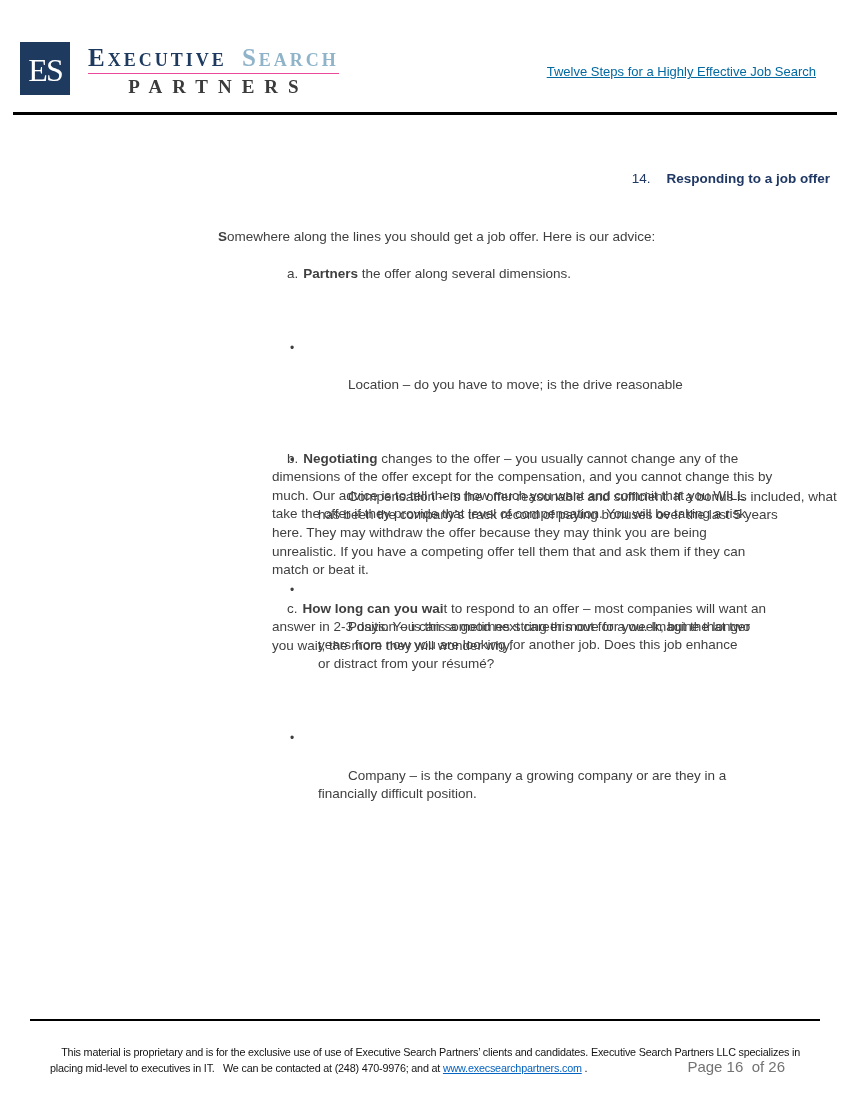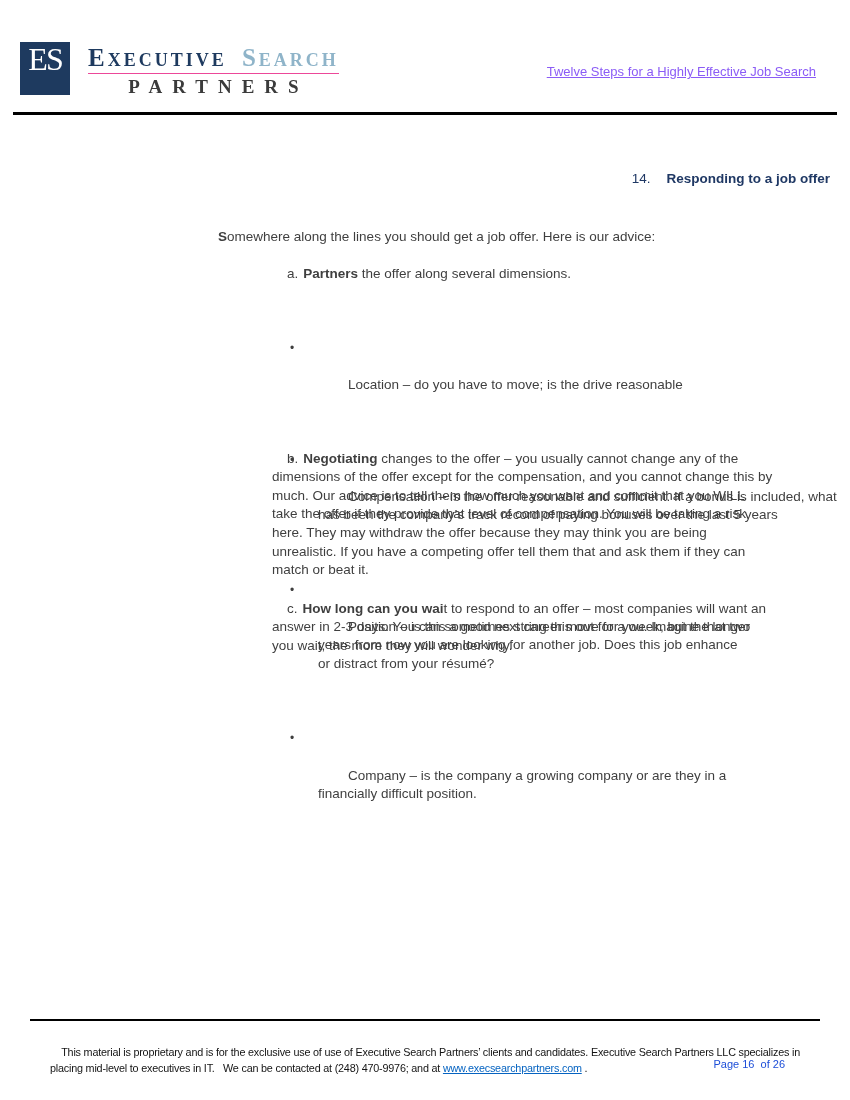--- a/index.html
+++ b/index.html
@@ -26,21 +26,21 @@
     width: 50px;
     height: 53px;
     background: #1e3a5f;
     color: #ffffff;
     font-family: "Liberation Serif", serif;
     font-size: 32px;
     letter-spacing: -2px;
     display: flex;
     align-items: flex-end;
     justify-content: center;
-    padding-bottom: 17px;
+    padding-bottom: 6px;
     text-align: right;
   }
   .wordmark { margin-left: 18px; padding-top: 3px; }
   .brand-line {
     font-family: "Liberation Serif", serif;
     font-variant: small-caps;
     font-weight: bold;
     font-size: 25px;
     line-height: 26px;
     letter-spacing: 3px;
@@ -58,21 +58,21 @@
     font-size: 19px;
     letter-spacing: 10px;
     color: #3b3b3b;
     text-indent: 10px;
   }
   .doc-title {
     position: absolute;
     top: 64px;
     right: 34px;
     font-size: 13px;
-    color: #8b5cf6;
+    color: #0369a1;
     text-decoration: underline;
     white-space: nowrap;
   }
   .header-rule {
     position: absolute;
     top: 112px;
     left: 13px;
     width: 824px;
     height: 2.5px;
     background: #000000;
@@ -128,22 +128,22 @@
     line-height: 16.5px;
     letter-spacing: -0.2px;
     color: #141414;
     white-space: pre-wrap;
   }
   .footer-link { color: #0563c1; text-decoration: underline; cursor: pointer; }
   .page-num {
     position: absolute;
     top: 1058px;
     right: 65px;
-    font-size: 11px;
-    color: #1d4ed8;
+    font-size: 15px;
+    color: #737373;
     white-space: pre-wrap;
   }
 </style>
 </head>
 <body>
 
 <div class="page">
 
   <div class="logo">
     <div class="logo-square">

